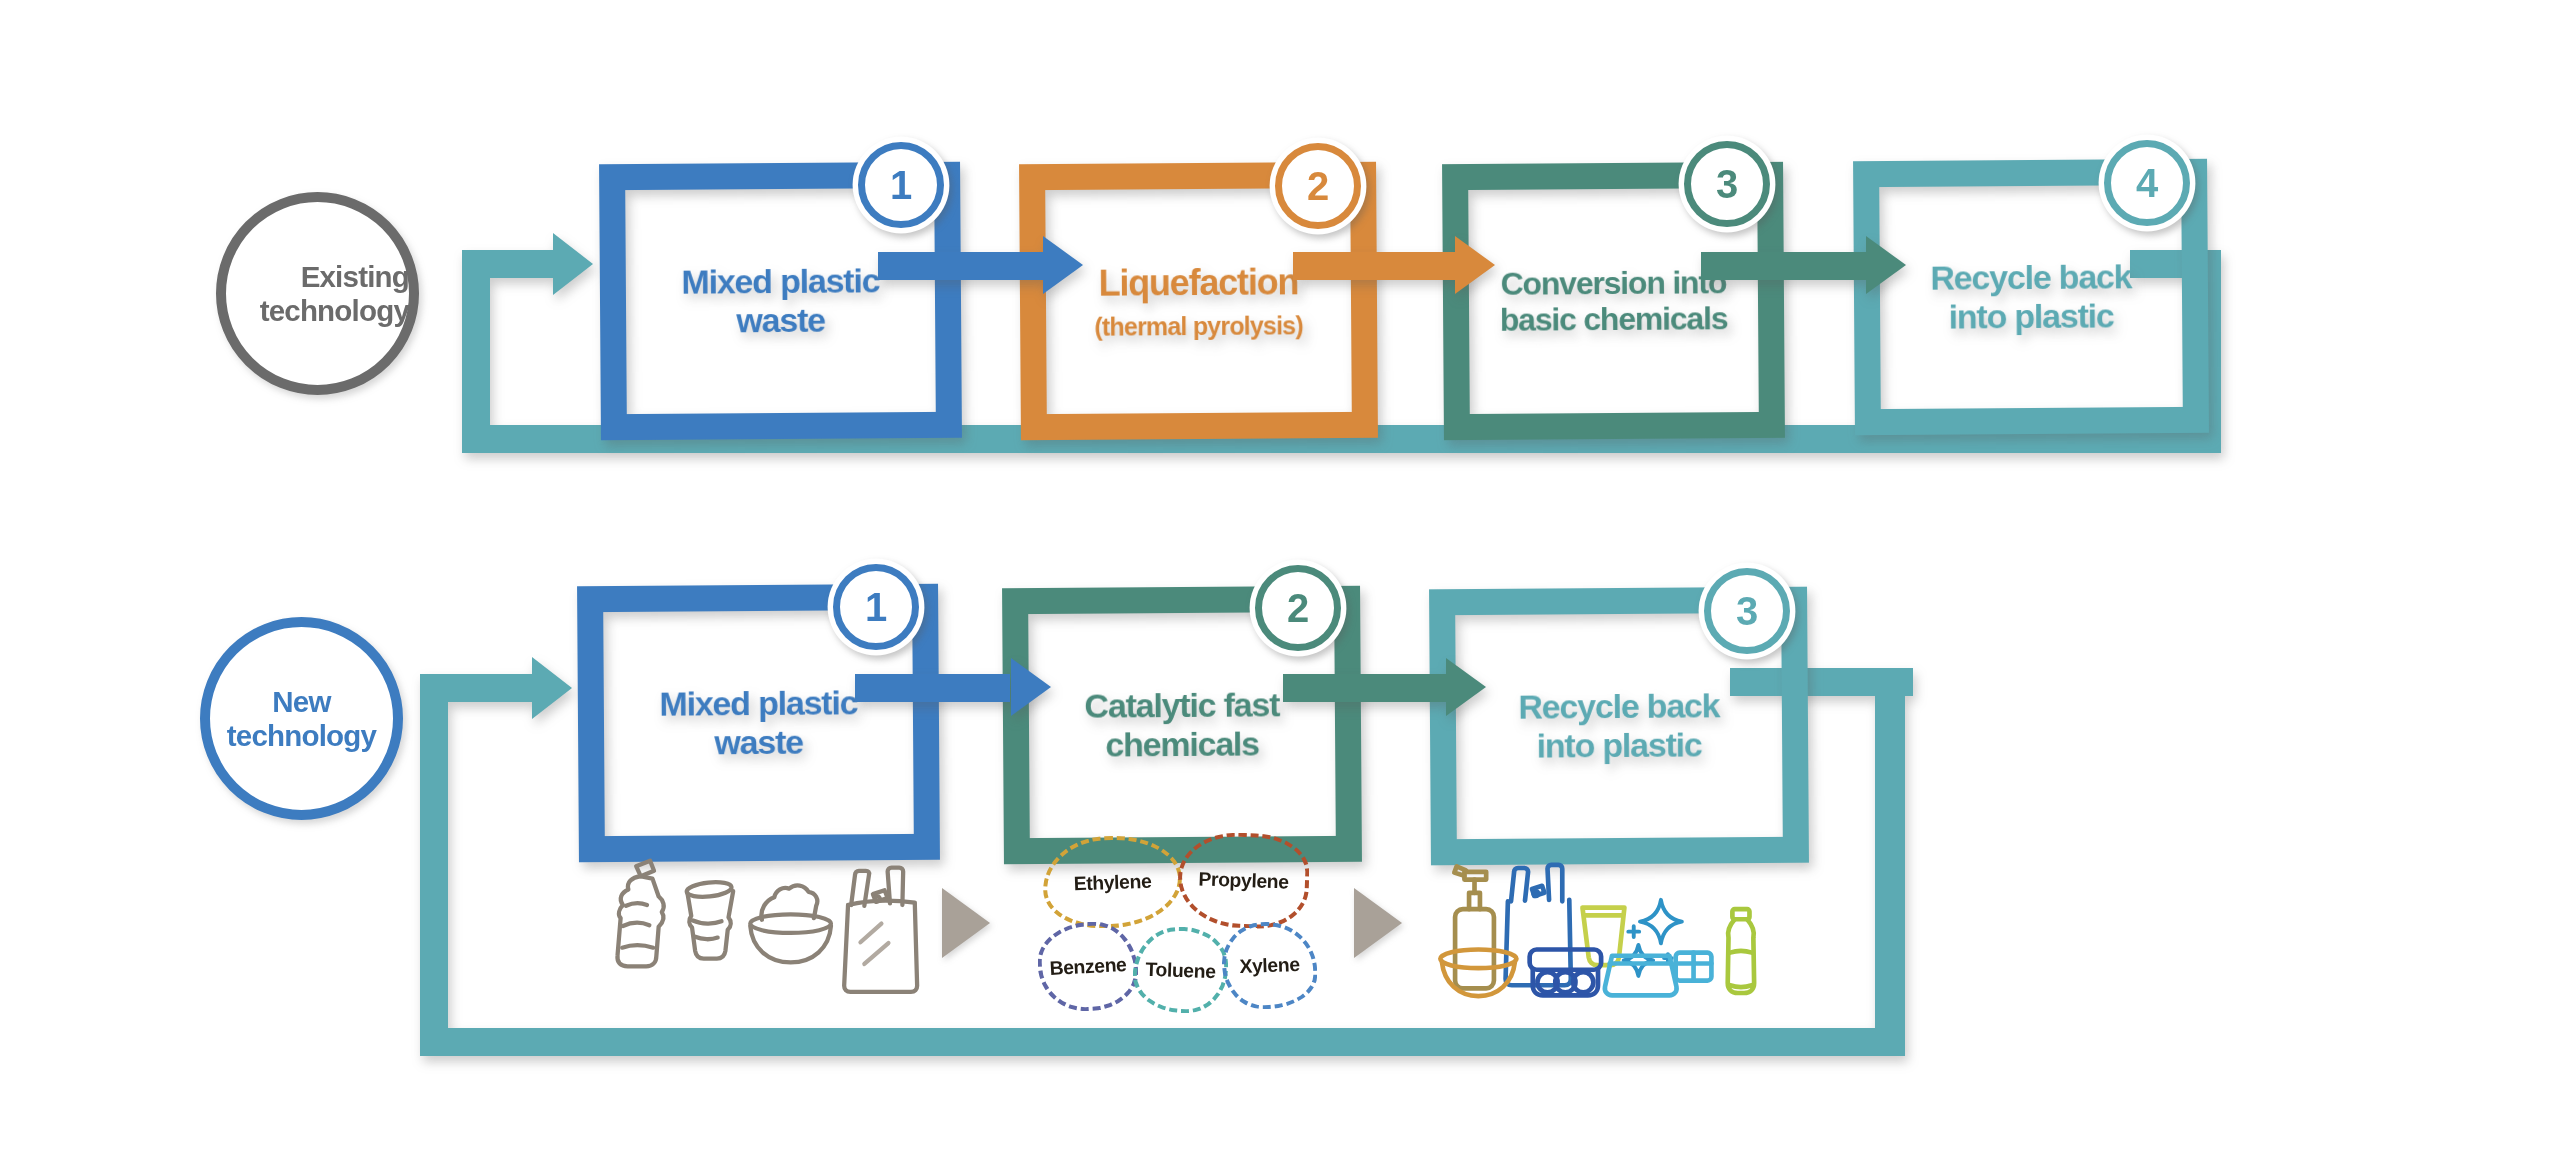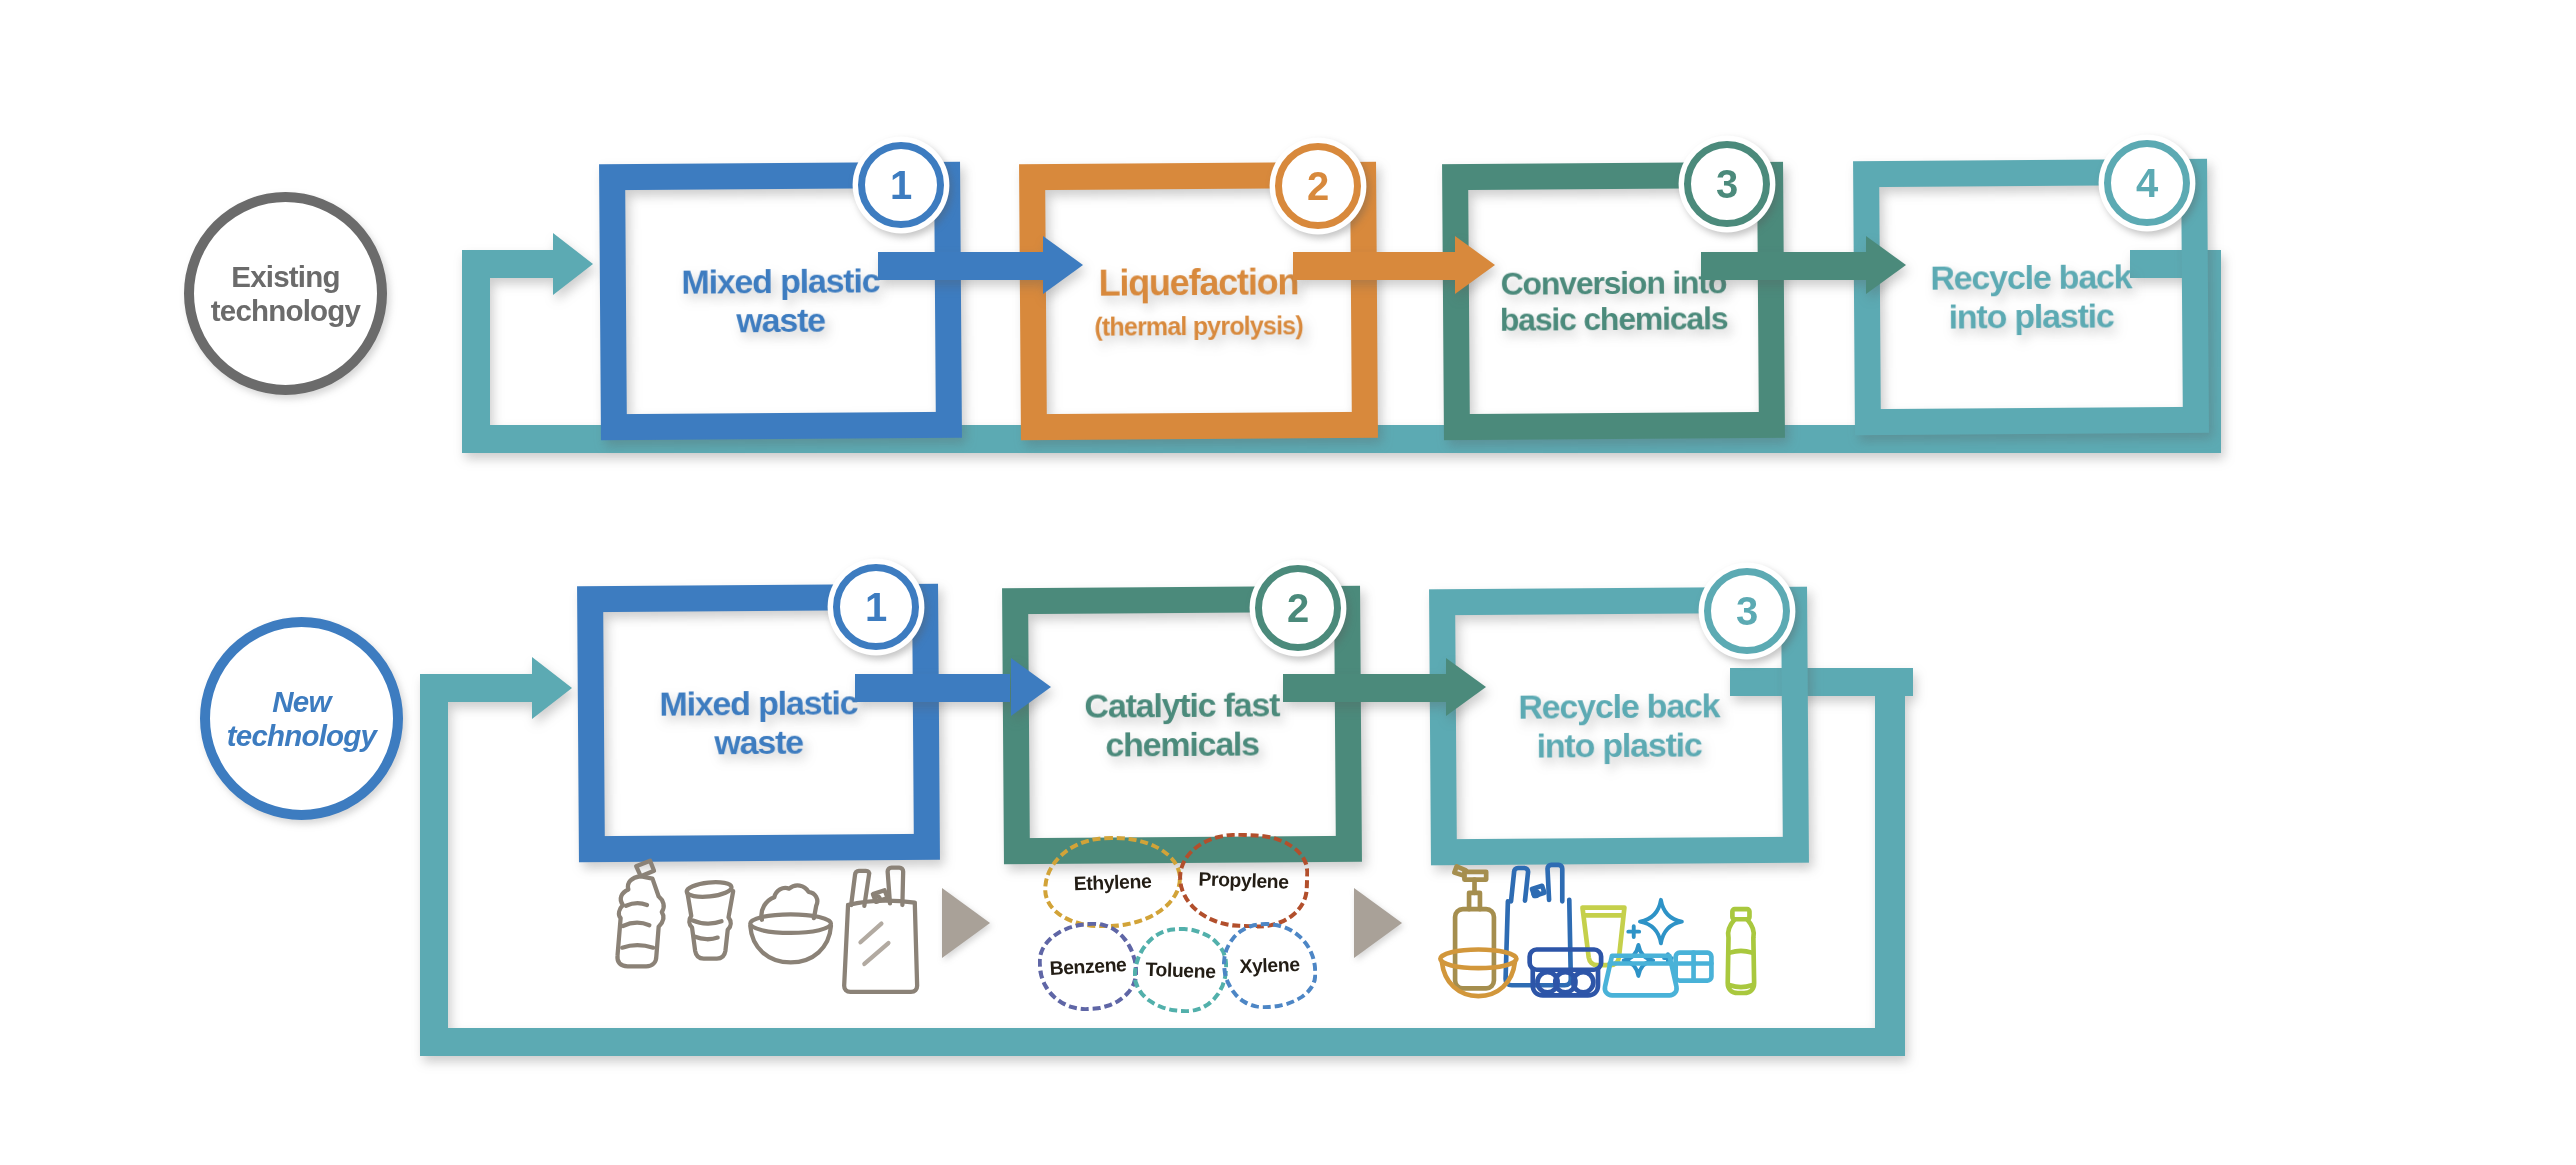--- a/index.html
+++ b/index.html
@@ -52,21 +52,21 @@
   
   .icon-svg{position:absolute;}
   .icon-svg path,.icon-svg rect,.icon-svg ellipse,.icon-svg circle
     {fill:none;stroke-linecap:round;stroke-linejoin:round;}
 </style>
 </head>
 <body>
 
 <div class="stage">
 
-  <div class="tech-circle gray" style="left:184px;top:192px;">
+  <div class="tech-circle gray" style="left:216px;top:192px;align-items:flex-end;">
     <span>Existing</span>
     <span>technology</span>
   </div>
 
   <div class="lgroup">
     <div class="bar teal" style="left:2130px;top:250px;width:91px;height:28px;"></div>
     <div class="bar teal" style="left:2193px;top:250px;width:28px;height:203px;"></div>
     <div class="bar teal" style="left:462px;top:425px;width:1758px;height:28px;"></div>
     <div class="bar teal" style="left:462px;top:250px;width:28px;height:203px;"></div>
     <div class="bar teal" style="left:462px;top:250px;width:91px;height:28px;"></div>
@@ -109,21 +109,21 @@
   <div class="badge orange" style="left:1275px;top:143px;">
       <span>2</span>
     </div>
   <div class="badge green" style="left:1684px;top:141px;">
       <span>3</span>
     </div>
   <div class="badge teal" style="left:2104px;top:140px;">
       <span>4</span>
     </div>
 
-  <div class="tech-circle blue" style="left:200px;top:617px;font-style:italic;">
+  <div class="tech-circle blue" style="left:200px;top:617px;">
     <span>New</span>
     <span>technology</span>
   </div>
 
   <div class="lgroup">
     <div class="bar teal" style="left:1730px;top:668px;width:183px;height:28px;"></div>
     <div class="bar teal" style="left:1875px;top:668px;width:29.5px;height:387px;"></div>
     <div class="bar teal" style="left:420px;top:1028px;width:1485px;height:28px;"></div>
     <div class="bar teal" style="left:420px;top:674px;width:28px;height:382px;"></div>
     <div class="bar teal" style="left:420px;top:674px;width:113px;height:28px;"></div>

